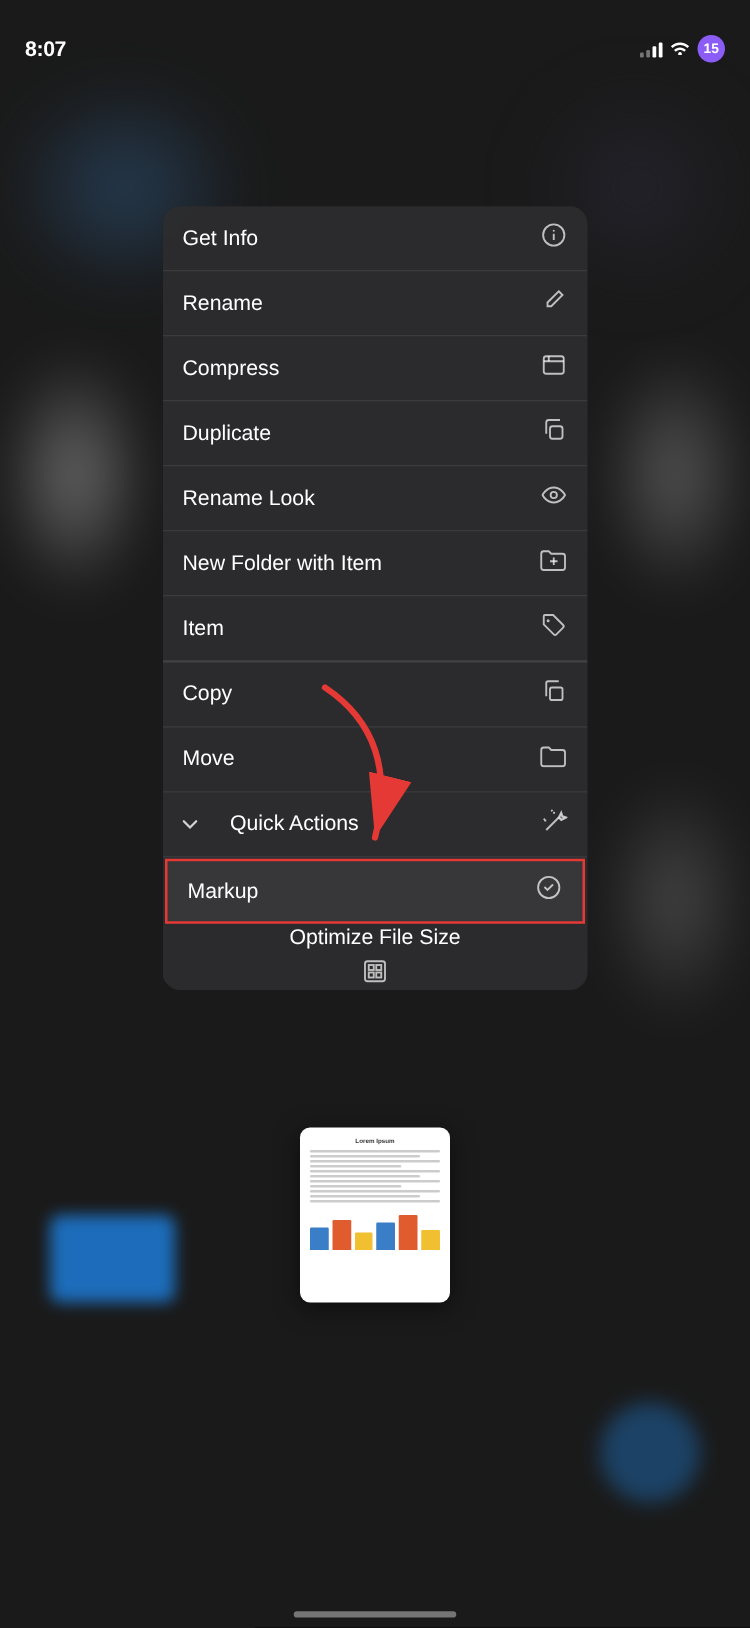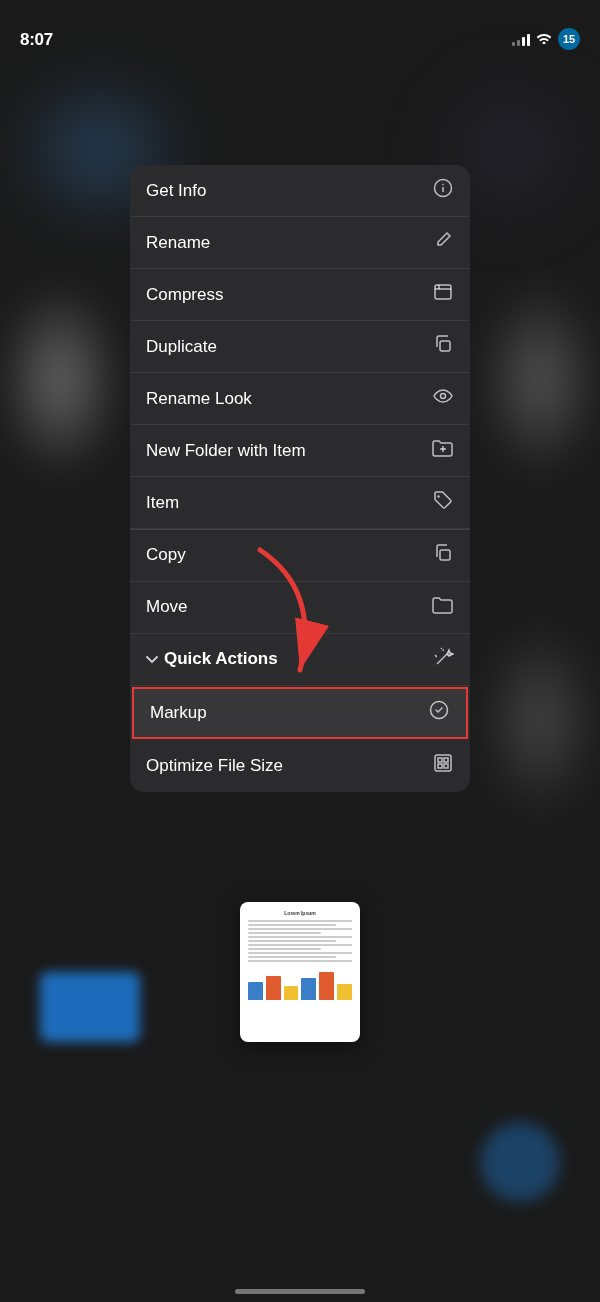--- a/index.html
+++ b/index.html
@@ -134,21 +134,21 @@
       font-size: 14px;
     }
 
     .battery-container {
       display: flex;
       align-items: center;
       gap: 2px;
     }
 
     .battery-badge {
-      background: #0369a1;
+      background: #8b5cf6;
       color: #fff;
       font-size: 11px;
       font-weight: 700;
       width: 22px;
       height: 22px;
       border-radius: 50%;
       display: flex;
       align-items: center;
       justify-content: center;
     }
@@ -173,20 +173,21 @@
       justify-content: space-between;
       padding: 0 16px;
       height: 52px;
       border-bottom: 0.5px solid rgba(255,255,255,0.08);
       cursor: pointer;
       position: relative;
     }
 
     .menu-item:last-child {
       border-bottom: none;
+      flex-direction: column;
     }
 
     .menu-item-label {
       font-size: 17px;
       color: #ffffff;
       font-weight: 400;
     }
 
     .menu-item-icon {
       font-size: 18px;
@@ -213,21 +214,22 @@
     }
 
     .chevron-icon {
       color: rgba(255,255,255,0.8);
       font-size: 13px;
     }
 
     .quick-actions-label {
       font-size: 17px;
       color: #ffffff;
-      font-weight: 700;
+      font-weight: 400;
+      margin-left: 20px;
     }
 
     .quick-actions-icon {
       font-size: 18px;
       color: rgba(255,255,255,0.7);
     }
 
     
     .arrow-svg {
       position: absolute;

